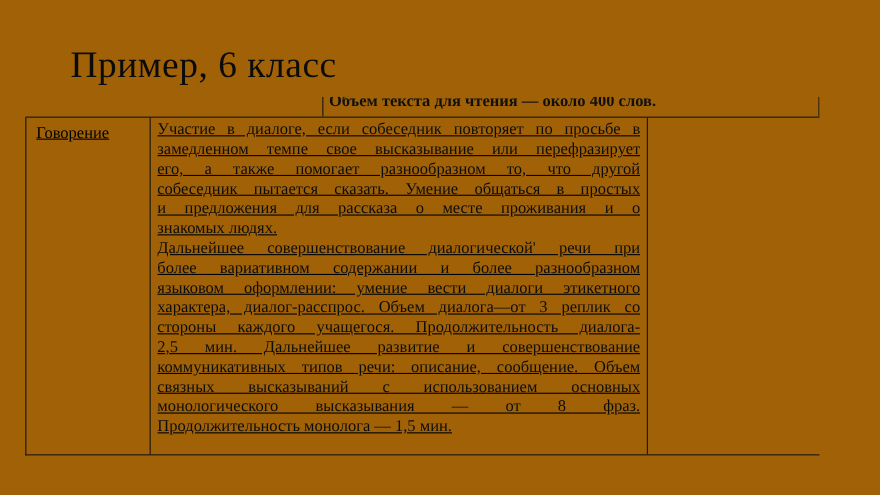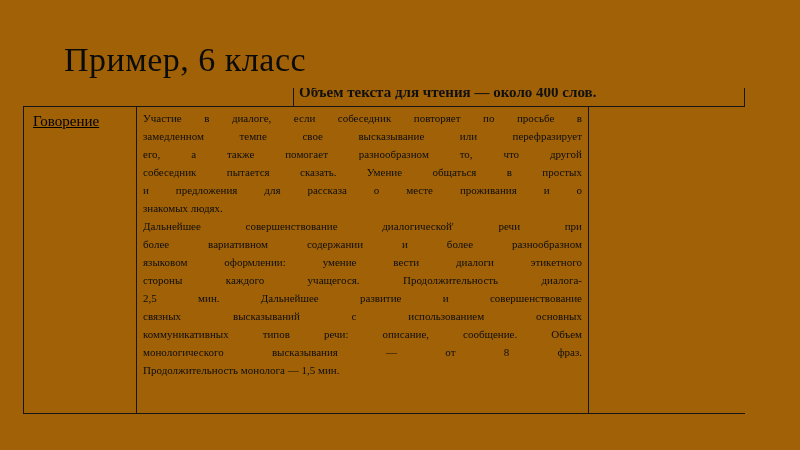--- a/index.html
+++ b/index.html
@@ -82,21 +82,22 @@
     width: 113px;
     border-right: 1.5px solid #151515;
     padding: 6px 4px 0 9px;
     font-size: 15px;
     text-decoration: underline;
   }
   .c3 {
     width: 452px;
     border-right: 1.5px solid #151515;
     padding: 2px 6px 0 6px;
-    font-size: 11px;
+    font-size: 15px;
+    text-decoration: underline;
   }
   .tline {
     height: 18px;
     line-height: 18px;
     overflow: hidden;
     text-align: justify;
     text-align-last: justify;
     color: #0d0d0d;
   }
   .tline.pend {
@@ -125,23 +126,24 @@
       <div class="cell c3">
           <div class="tline">Участие в диалоге, если собеседник повторяет по просьбе в</div>
           <div class="tline">замедленном темпе свое высказывание или перефразирует</div>
           <div class="tline">его, а также помогает разнообразном то, что другой</div>
           <div class="tline">собеседник пытается сказать. Умение общаться в простых</div>
           <div class="tline">и предложения для рассказа о месте проживания и о</div>
           <div class="tline pend">знакомых людях.</div>
           <div class="tline">Дальнейшее совершенствование диалогической' речи при</div>
           <div class="tline">более вариативном содержании и более разнообразном</div>
           <div class="tline">языковом оформлении: умение вести диалоги этикетного</div>
+          <div class="tline">характера, диалог-расспрос. Объем диалога—от 3 реплик со</div>
           <div class="tline">стороны каждого учащегося. Продолжительность диалога-</div>
           <div class="tline">2,5 мин. Дальнейшее развитие и совершенствование</div>
+          <div class="tline">коммуникативных типов речи: описание, сообщение. Объем</div>
           <div class="tline">связных высказываний с использованием основных</div>
-          <div class="tline">коммуникативных типов речи: описание, сообщение. Объем</div>
           <div class="tline">монологического высказывания — от 8 фраз.</div>
           <div class="tline pend">Продолжительность монолога — 1,5 мин.</div>
         </div>
     </div>
 
   </div>
 </div>
 
 </body></html>

